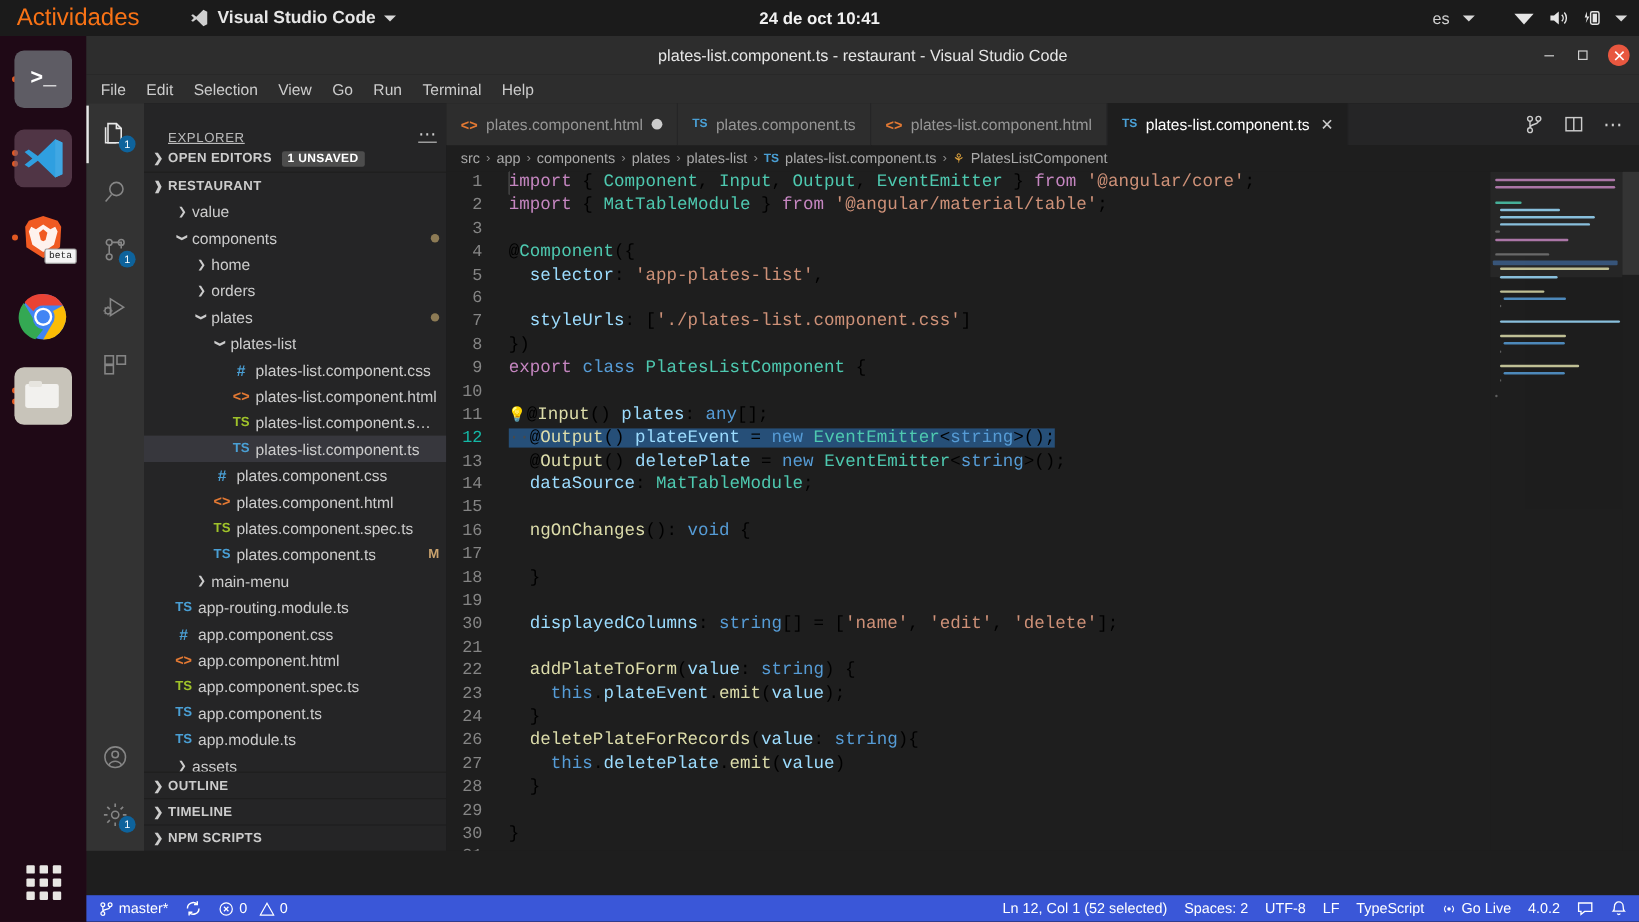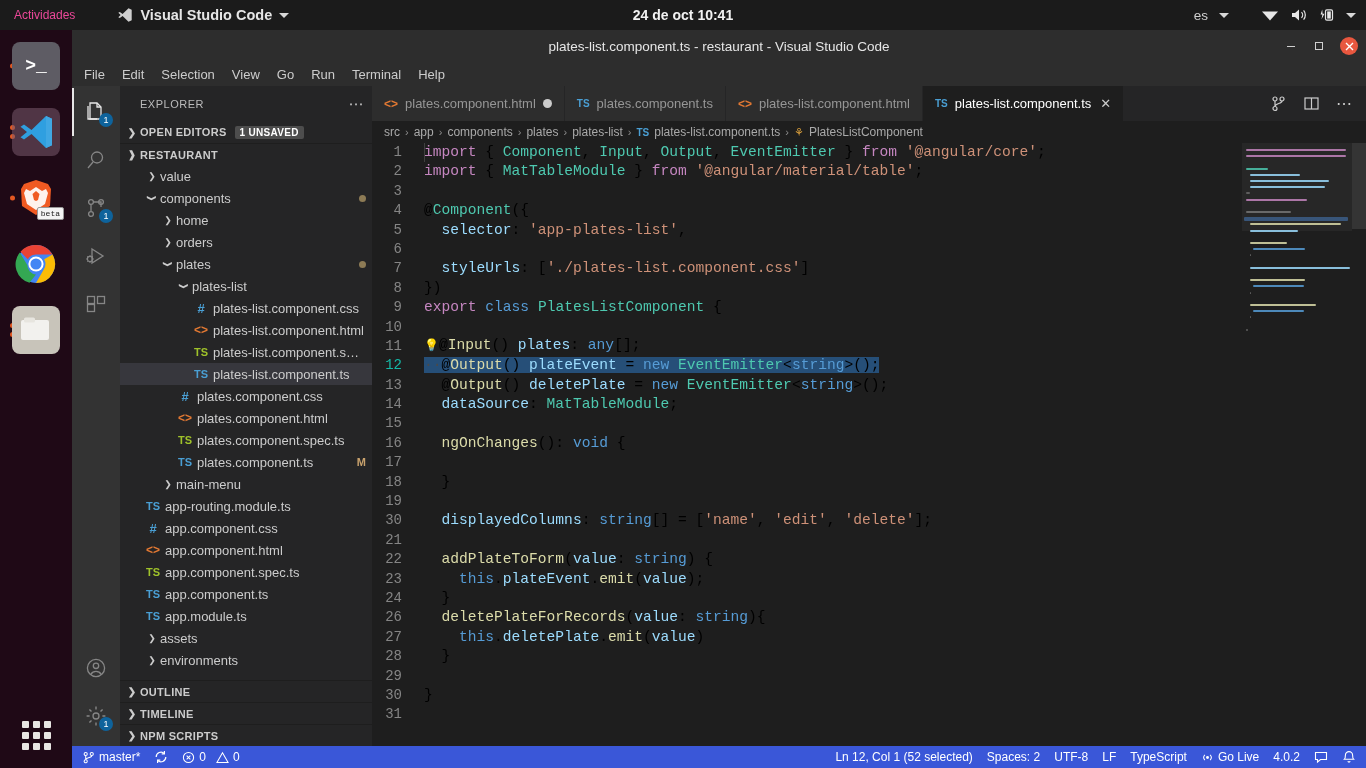--- a/index.html
+++ b/index.html
@@ -9,21 +9,21 @@
     background: #2d0b1d;
     font-family: "Liberation Sans", sans-serif;
     -webkit-font-smoothing: antialiased;
   }
   
   #gnome-topbar {
     position: absolute; top: 0; left: 0; width: 1366px; height: 30px;
     background: #1b1b1b; color: #e6e6e6;
     display: flex; align-items: center; font-size: 14px;
   }
-  #gnome-topbar .activities { padding: 0 14px 0 14px; font-size: 12px; color:#ec4899; }
+  #gnome-topbar .activities { padding: 0 14px 0 14px; font-size: 20px; color:#f97316; }
   #gnome-topbar .appmenu { display:flex; align-items:center; gap:7px; margin-left: 28px; font-weight: 600; font-size: 14.5px;}
   #gnome-topbar .clock {
     position: absolute; left: 50%; transform: translateX(-50%);
     font-size: 14px; font-weight: 600; color: #f2f2f2; white-space: nowrap;
   }
   #gnome-topbar .tray {
     position: absolute; right: 10px; display:flex; align-items:center; gap:11px;
   }
   #gnome-topbar .tray .lang { color:#cfcfcf; font-size:13.5px; }
   .caret { width:0;height:0;border-left:5px solid transparent;border-right:5px solid transparent;border-top:5px solid #d8d8d8; display:inline-block;}
@@ -77,22 +77,22 @@
   .act.active::before { content:""; position:absolute; left:0; top:0; bottom:0; width:2px; background:#e7e7e7;}
   .act .badge {
     position:absolute; right:7px; bottom:9px; background:#0e639c; color:#fff;
     font-size:9px; line-height:14px; min-width:14px; height:14px; border-radius:7px; text-align:center; padding:0 2px;
     font-family:"Liberation Sans",sans-serif;
   }
   #activitybar .spacer { flex:1; }
   
   #sidebar { width:252px; background:#252526; color:#cccccc; display:flex; flex-direction:column; flex:0 0 252px; min-height:0;}
   #sidebar .sb-title {
-    height:35px; display:flex; align-items:center; justify-content:space-between;
-    padding:0 8px 0 20px; font-size:11px; letter-spacing:.5px; color:#bbbbbb; text-transform:uppercase;
+    height:35px; display:flex; align-items:flex-end; justify-content:space-between;
+    padding:0 8px 0 20px; font-size:11px; letter-spacing:.5px; color:#bbbbbb; text-transform:uppercase;text-decoration:underline;
   }
   .sb-section-head {
     height:22px; display:flex; align-items:center; font-size:11px; font-weight:bold;
     color:#cccccc; padding-left:4px; letter-spacing:.3px; text-transform:uppercase;
     border-top:1px solid #1e1e1e;
   }
   .twisty { width:16px; text-align:center; font-size:10px; color:#cccccc; display:inline-block; flex:0 0 16px;}
   .unsaved-badge {
     background:#4d4d4d; color:#fff; font-size:10px; padding:1px 5px; border-radius:2px; margin-left:8px; font-weight:bold;
   }
@@ -153,21 +153,21 @@
   #minimap {
     position:absolute; top:0; right:14px; width:110px; bottom:0; background:#1e1e1e; opacity:.85;
   }
   #minimap .mm { position:absolute; left:4px; height:2px; border-radius:1px;}
   #minimap .mmslider { position:absolute; left:0; right:0; top:0; height:88px; background:rgba(120,120,120,0.12);}
   #scrollbar-right { position:absolute; top:0; right:0; width:14px; bottom:0; background:#1e1e1e;}
   #scrollbar-right .thumb { position:absolute; top:0; left:0; right:0; height:86px; background:rgba(121,121,121,0.25);}
   
   #statusbar {
     height:22px; background:#3a57d8; color:#ffffff; display:flex; align-items:center;
-    font-size:12px; flex:0 0 22px; padding:0 0 0 0;
+    font-size:12px; flex:0 0 22px; padding:0 0 0 0;margin-top:37px;
   }
   #statusbar .left { display:flex; align-items:center; gap:14px; padding-left:10px;}
   #statusbar .right { display:flex; align-items:center; gap:14px; margin-left:auto; padding-right:10px;}
   #statusbar .sbi { display:flex; align-items:center; gap:4px; white-space:nowrap;}
   svg { display:block; }
 </style>
 </head>
 <body>
 
 <div id="gnome-topbar">

